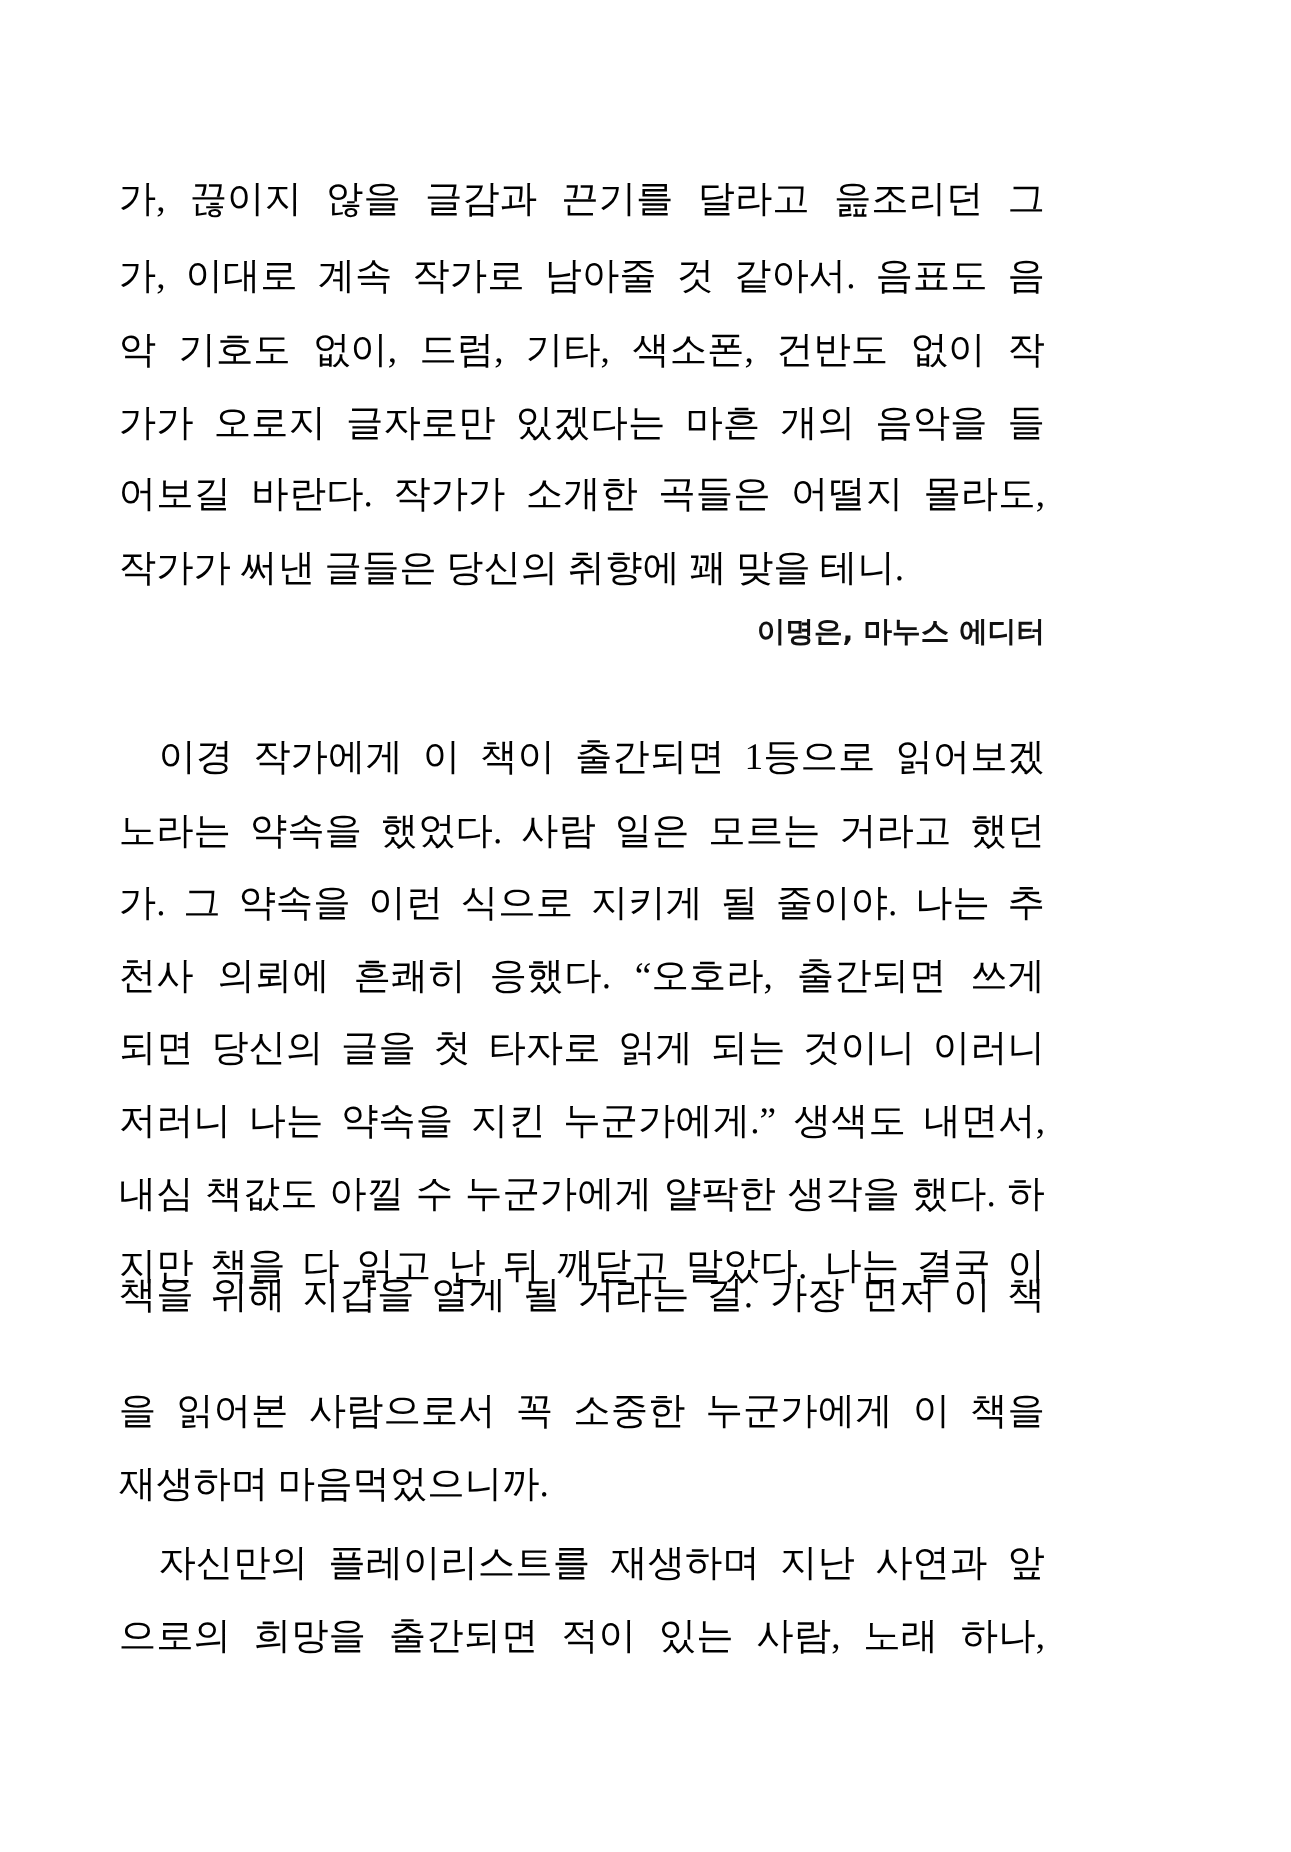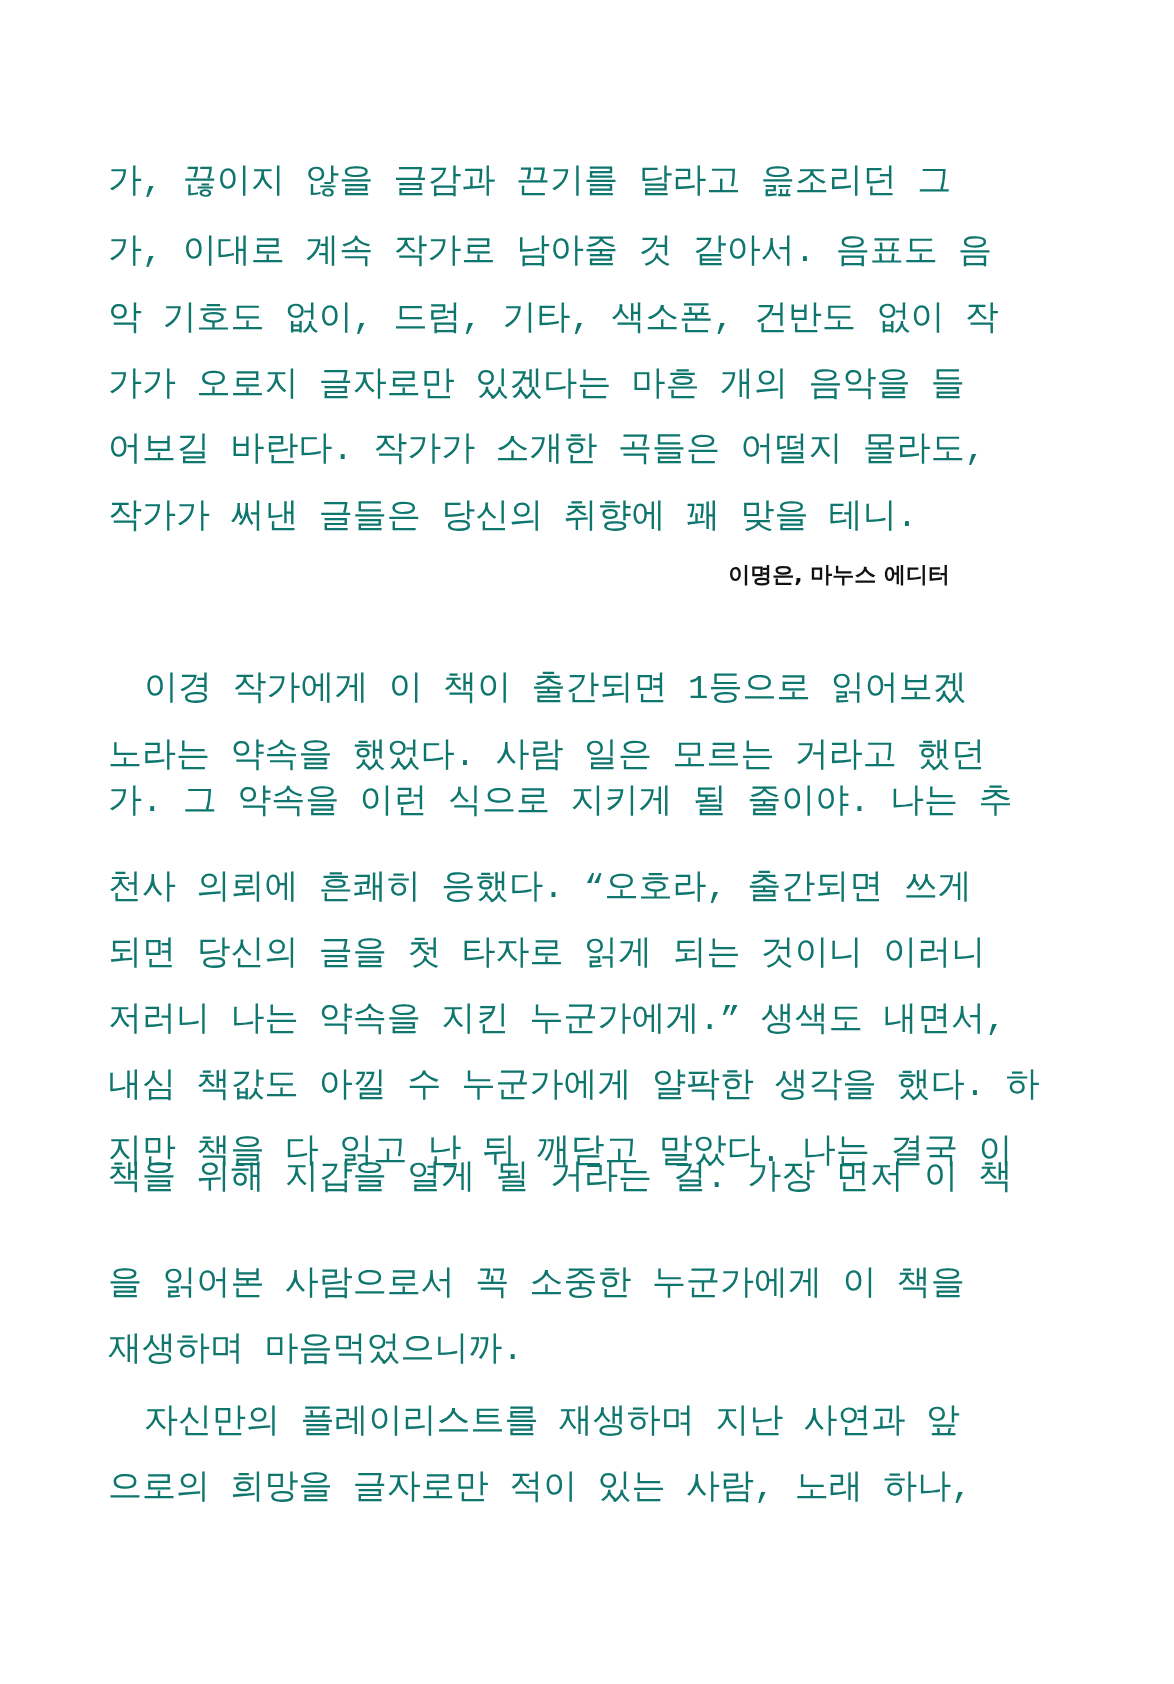--- a/index.html
+++ b/index.html
@@ -18,43 +18,43 @@
       position: absolute;
       left: 108px;
       top: 0;
       width: 842px;
     }
     .line {
       position: absolute;
       left: 0;
       width: 842px;
       height: 60px;
-      font-family: Liberation Mono, monospace;
+      font-family: Liberation Serif, serif;
       font-size: 34px;
       line-height: 60px;
       white-space: nowrap;
       text-align: justify;
       text-align-last: justify;
-      color: #0f766e;
+      color: #000000;
       letter-spacing: 0;
     }
     .line.last {
       text-align-last: left;
     }
     .line.indent {
       padding-left: 36px;
       width: 806px;
     }
     .attribution {
       position: absolute;
       right: 0;
       top: 558px;
       font-family: "DejaVu Sans", "Liberation Sans", sans-serif;
       font-weight: bold;
-      font-size: 22px;
+      font-size: 26px;
       line-height: 34px;
       color: #111111;
       white-space: nowrap;
     }
   </style>
 </head>
 <body>
 
 <div class="page">
 
@@ -62,26 +62,26 @@
   <div class="line" style="top:222px">가, 이대로 계속 작가로 남아줄 것 같아서. 음표도 음</div>
   <div class="line" style="top:289px">악 기호도 없이, 드럼, 기타, 색소폰, 건반도 없이 작</div>
   <div class="line" style="top:355px">가가 오로지 글자로만 있겠다는 마흔 개의 음악을 들</div>
   <div class="line" style="top:420px">어보길 바란다. 작가가 소개한 곡들은 어떨지 몰라도,</div>
   <div class="line last" style="top:487px">작가가 써낸 글들은 당신의 취향에 꽤 맞을 테니.</div>
 
   <div class="attribution">이명은, 마누스 에디터</div>
 
   <div class="line indent" style="top:659px">이경 작가에게 이 책이 출간되면 1등으로 읽어보겠</div>
   <div class="line" style="top:726px">노라는 약속을 했었다. 사람 일은 모르는 거라고 했던</div>
-  <div class="line" style="top:772px">가. 그 약속을 이런 식으로 지키게 될 줄이야. 나는 추</div>
+  <div class="line" style="top:792px">가. 그 약속을 이런 식으로 지키게 될 줄이야. 나는 추</div>
   <div class="line" style="top:858px">천사 의뢰에 흔쾌히 응했다. “오호라, 출간되면 쓰게</div>
   <div class="line" style="top:924px">되면 당신의 글을 첫 타자로 읽게 되는 것이니 이러니</div>
   <div class="line" style="top:990px">저러니 나는 약속을 지킨 누군가에게.” 생색도 내면서,</div>
   <div class="line" style="top:1056px">내심 책값도 아낄 수 누군가에게 얄팍한 생각을 했다. 하</div>
   <div class="line" style="top:1122px">지만 책을 다 읽고 난 뒤 깨닫고 말았다. 나는 결국 이</div>
   <div class="line" style="top:1148px">책을 위해 지갑을 열게 될 거라는 걸. 가장 먼저 이 책</div>
   <div class="line" style="top:1254px">을 읽어본 사람으로서 꼭 소중한 누군가에게 이 책을</div>
   <div class="line last" style="top:1320px">재생하며 마음먹었으니까.</div>
 
   <div class="line indent" style="top:1392px">자신만의 플레이리스트를 재생하며 지난 사연과 앞</div>
-  <div class="line" style="top:1458px">으로의 희망을 글자로만 적이 있는 사람, 노래 하나,</div>
+  <div class="line" style="top:1458px">으로의 희망을 출간되면 적이 있는 사람, 노래 하나,</div>
 
 </div>
 
 </body></html>

